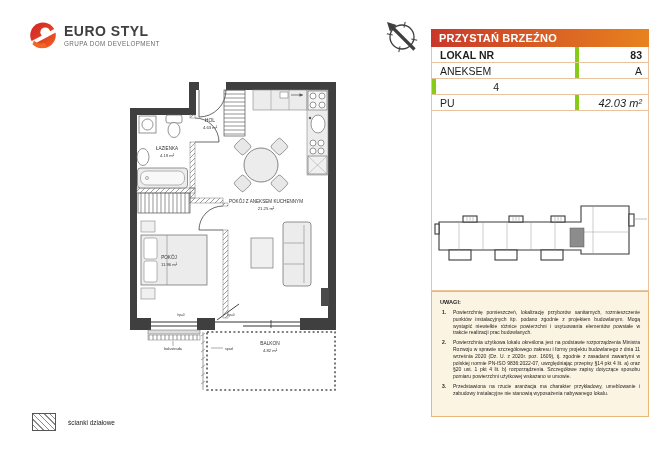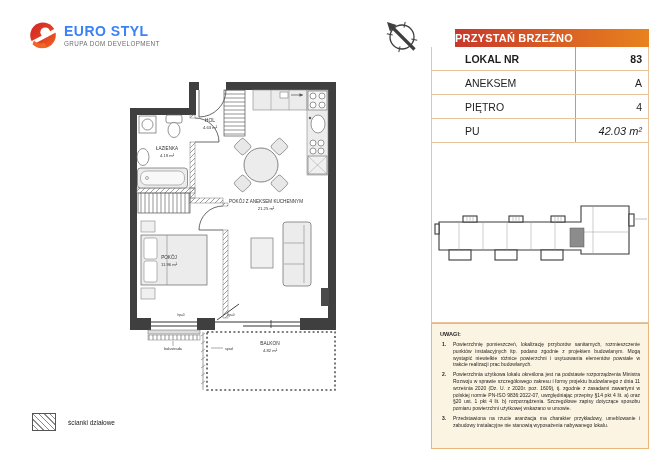--- a/index.html
+++ b/index.html
@@ -2,32 +2,32 @@
 <html><head>
 <meta charset="utf-8">
 <style>
   html,body{margin:0;padding:0;background:#fff;}
   .page{position:relative;width:651px;height:460px;background:#ffffff;
         font-family:"Liberation Sans",sans-serif;overflow:hidden;color:#1e1e1e;}
 
   
   .logo{position:absolute;left:28px;top:20px;display:flex;align-items:flex-start;}
   .logo-text{margin-left:6px;}
-  .logo-name{font-size:14px;font-weight:bold;color:#3b82f6;letter-spacing:0.5px;line-height:14px;margin-top:4px;}
+  .logo-name{font-size:14px;font-weight:bold;color:#404040;letter-spacing:0.5px;line-height:14px;margin-top:4px;}
   .logo-tag{font-size:6.3px;color:#6c6c6e;letter-spacing:0.4px;margin-top:2px;}
 
   
   .panel{position:absolute;left:431px;top:29px;width:218px;}
   .panel-header{height:18px;background:linear-gradient(90deg,#c8382a 0%,#e8821e 100%);
                 color:#fff;font-weight:bold;font-size:11px;display:flex;align-items:center;
-                box-sizing:border-box;letter-spacing:0.2px;margin-left:24px;}
-  .row{display:flex;height:24px;border:1px solid #e9c49a;border-top:none;background:#fff;box-sizing:border-box;padding-left:25px;}
+                padding-left:8px;box-sizing:border-box;letter-spacing:0.2px;}
+  .row{display:flex;height:16px;border:1px solid #e9c49a;border-top:none;background:#fff;box-sizing:border-box;}
   .row-label{flex:1;display:flex;align-items:center;padding-left:8px;font-size:10.5px;}
   .row-value{width:73px;display:flex;align-items:center;justify-content:flex-end;
-             padding-right:6px;border-left:1px solid #84cc16;font-size:10.5px;box-sizing:border-box;}
+             padding-right:6px;border-left:4px solid #84cc16;font-size:10.5px;box-sizing:border-box;}
   .row.bold .row-label,.row.bold .row-value{font-weight:bold;}
   .row.pu .row-value{font-size:11px;font-style:italic;}
   .tall-cell{position:relative;height:180px;border:1px solid #e9c49a;border-top:none;background:#fff;box-sizing:border-box;}
 
   
   .notes{border:1px solid #e9b778;background:#fcf4e3;box-sizing:border-box;
          padding:7px 8px 6px 8px;height:126px;}
   .notes-title{font-size:5.6px;font-weight:bold;margin-bottom:4px;}
   .note-item{position:relative;padding-left:13px;font-size:5px;line-height:6.8px;
              margin-bottom:3px;text-align:justify;}
@@ -103,21 +103,20 @@
 
     <div class="row bold">
       <div class="row-label">LOKAL NR</div>
       <div class="row-value">83</div>
     </div>
     <div class="row">
       <div class="row-label">ANEKSEM</div>
       <div class="row-value">A</div>
     </div>
     <div class="row">
-      <div class="row-label">PIĘTRO</div>
       <div class="row-value">4</div>
     </div>
     <div class="row pu">
       <div class="row-label">PU</div>
       <div class="row-value">42.03 m²</div>
     </div>
 
     <div class="tall-cell"></div>
 
     <div class="notes">

